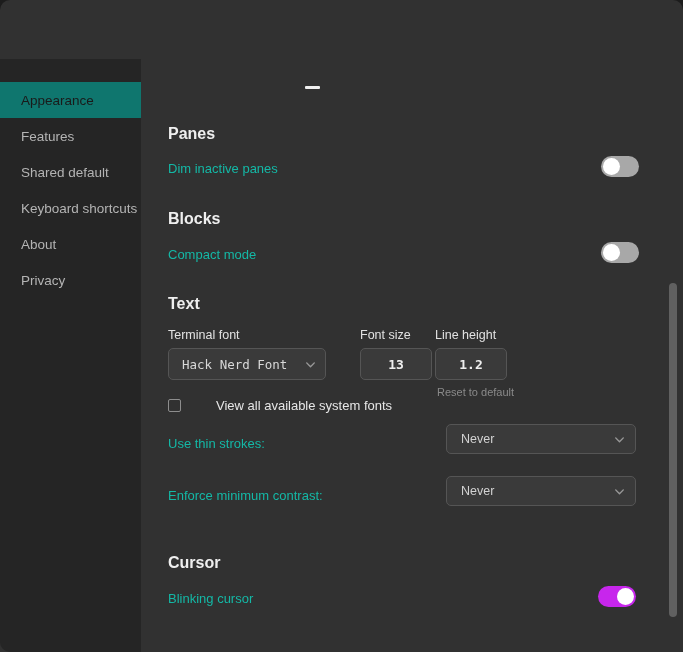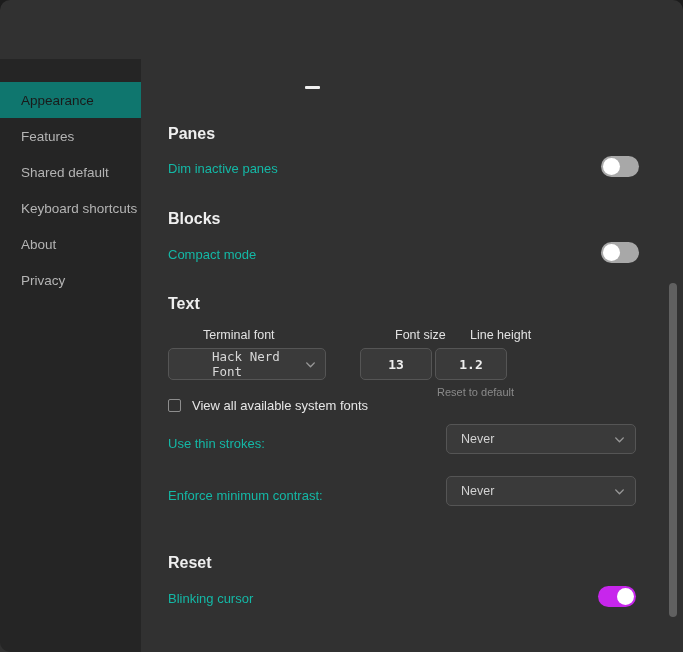--- a/index.html
+++ b/index.html
@@ -113,21 +113,20 @@
     left: 27px;
     font-size: 13px;
     color: #14b8a6;
     white-space: nowrap;
   }
   .field-label {
     position: absolute;
     font-size: 12.5px;
     color: #e2e2e2;
     white-space: nowrap;
-    margin-left: 35px;
   }
   .muted-link {
     position: absolute;
     font-size: 11px;
     color: #8a8a8a;
     white-space: nowrap;
     cursor: pointer;
   }
 
   
@@ -165,21 +164,20 @@
     left: 27px;
     width: 158px;
     height: 32px;
     padding: 0 8px 0 13px;
     justify-content: space-between;
   }
   .font-select .val {
     font-family: "DejaVu Sans Mono", monospace;
     font-size: 12.5px;
     color: #d8d8d8;
-    margin-left: 30px;
   }
   .num-box {
     justify-content: center;
     width: 72px;
     height: 32px;
   }
   .num-box .val {
     font-family: "DejaVu Sans Mono", monospace;
     font-size: 13px;
     font-weight: bold;
@@ -198,20 +196,21 @@
 
   .chev { flex: 0 0 auto; opacity: .75; }
 
   
   .checkbox-row {
     position: absolute;
     left: 27px;
     display: flex;
     align-items: center;
     cursor: pointer;
+    gap: 24px;
   }
   .checkbox {
     width: 13px;
     height: 13px;
     border: 1px solid #8d8d8d;
     border-radius: 2px;
     background: transparent;
   }
   .checkbox-label {
     margin-left: 11px;
@@ -308,21 +307,21 @@
     </div>
 
     <div class="row-label" style="top:429px">Enforce minimum contrast:</div>
     <div class="select-box wide-select" style="top:417px; left:305px">
       <span class="val">Never</span>
       <svg class="chev" width="13" height="13" viewBox="0 0 12 12">
         <path d="M2.5 4.5 L6 8 L9.5 4.5" fill="none" stroke="#b8b8b8" stroke-width="1.3" stroke-linecap="round" stroke-linejoin="round"></path>
       </svg>
     </div>
 
-    <div class="section-title" style="top:495px">Reset</div>
+    <div class="section-title" style="top:495px">Cursor</div>
     <div class="row-label" style="top:532px">Blinking cursor</div>
     <div class="toggle on" style="top:527px; left:457px">
       <div class="knob"></div>
     </div>
 
     <div class="scrollbar-track">
       <div class="scrollbar-thumb"></div>
     </div>
 
   </div>

